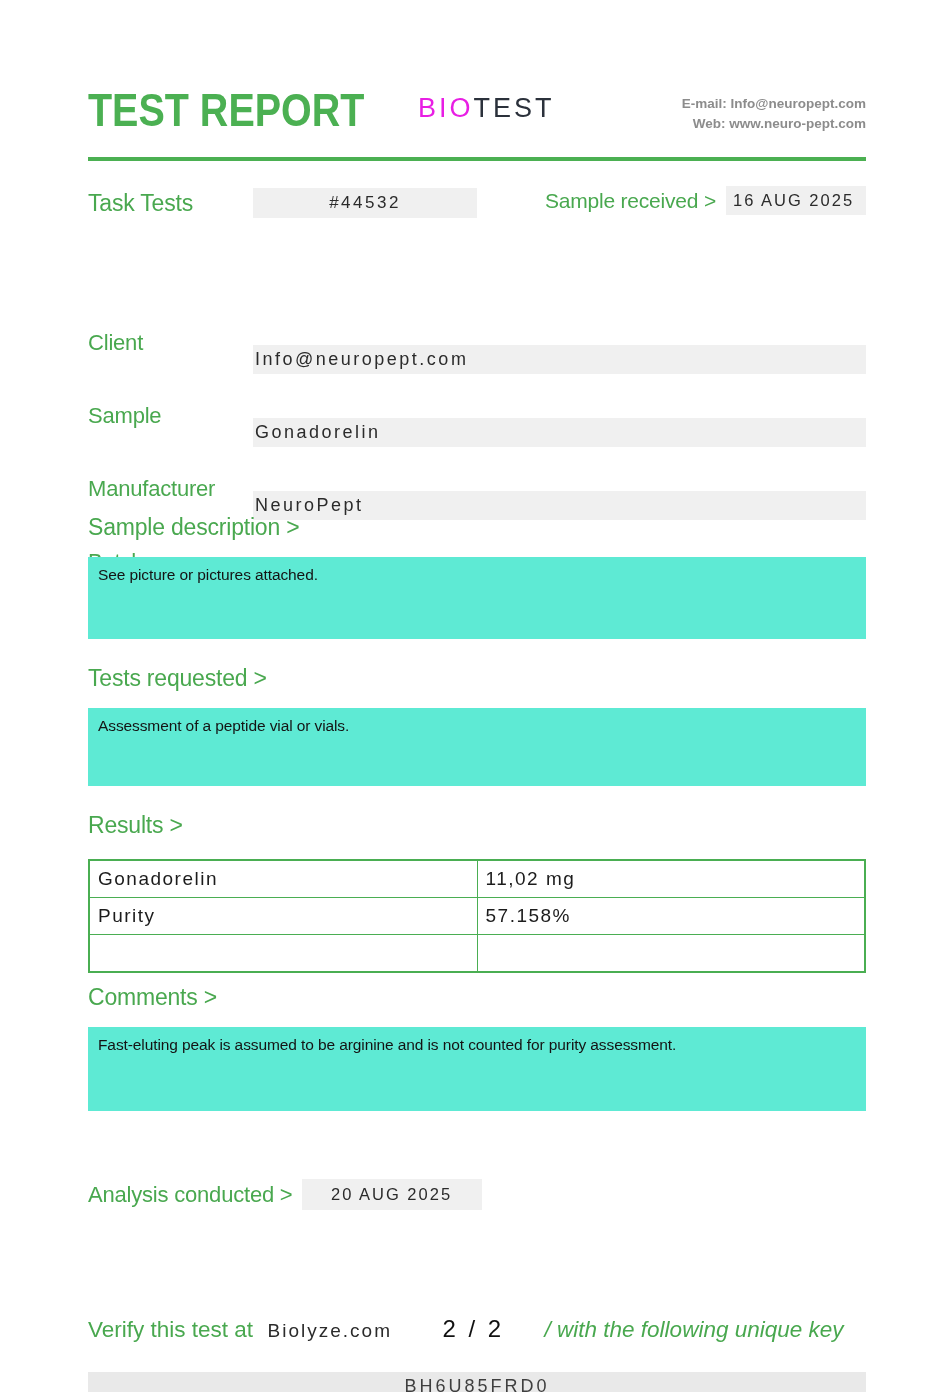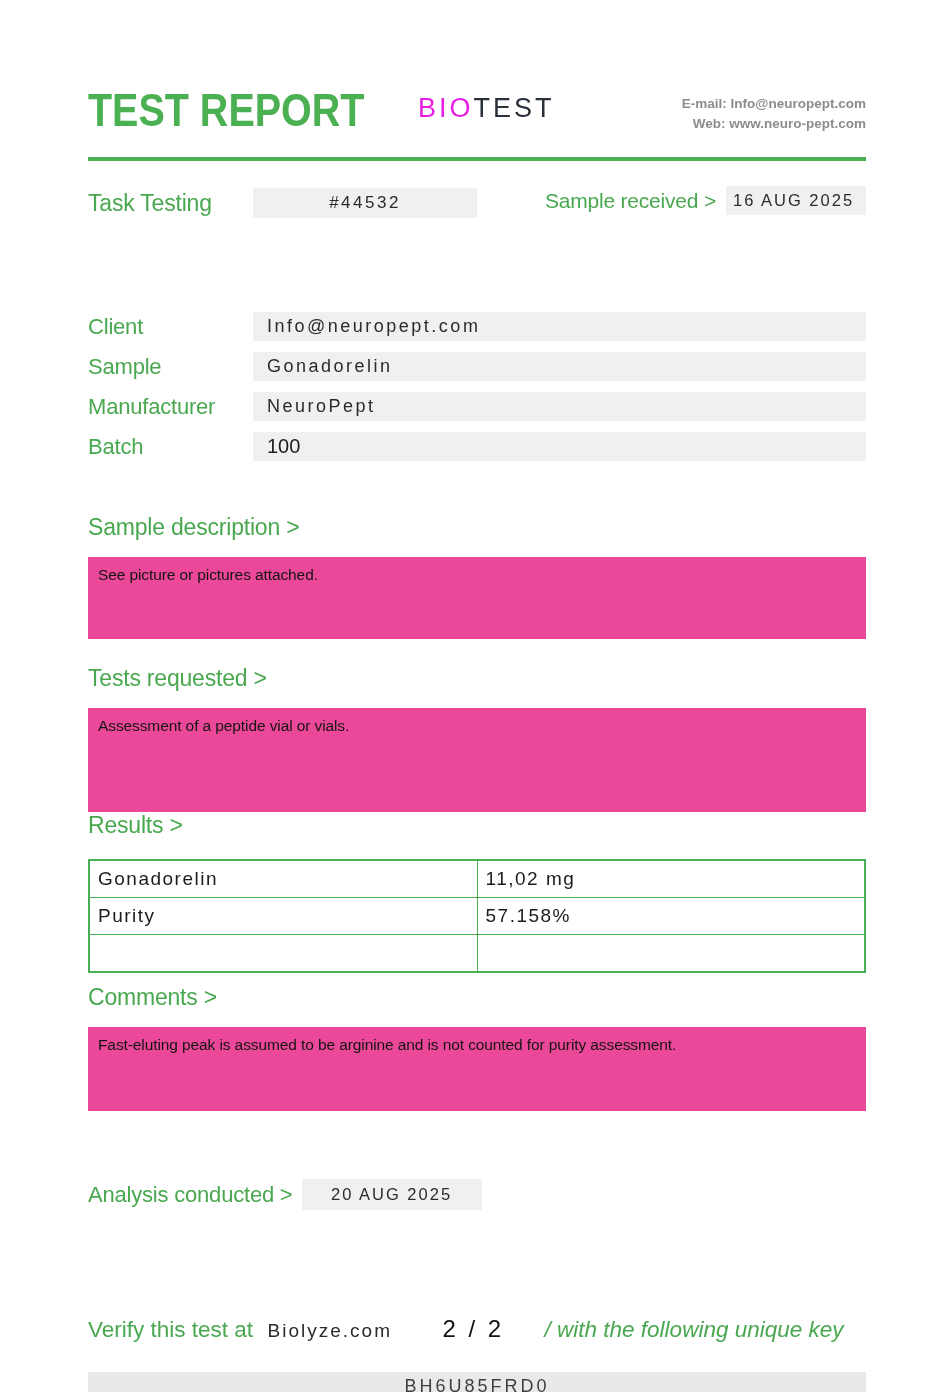--- a/index.html
+++ b/index.html
@@ -35,26 +35,26 @@
   .task-num { width:204px; text-align:center; font-size:17px; letter-spacing:2.5px; padding:5px 10px; }
   .date-row { display:flex; justify-content:flex-end; align-items:center; margin-bottom:12px; }
   .date-rows { position:absolute; right:0; top:0; }
   .date-row .glabel { font-size:21px; margin-right:10px; }
   .date-box { width:126px; font-size:16.5px; letter-spacing:2px; padding:5px 7px; white-space:nowrap; }
 
   
   .fields { position:absolute; top:308px; left:0; width:100%; }
   .frow { display:flex; align-items:center; margin-bottom:11px; }
   .frow .glabel { font-size:22px; width:165px; flex:0 0 165px; }
-  .fval { flex:1; font-size:18px; letter-spacing:2.5px; padding:4px 14px; height:21px; line-height:21px; white-space:nowrap; }
+  .fval { flex:1; font-size:18px; letter-spacing:2.5px; padding:4px 2px; height:21px; line-height:21px; white-space:nowrap;margin-top:33px; }
   .fval.plain { font-size:20px; letter-spacing:0; font-weight:500; color:#1c1c1c; }
 
   
   .shead { position:absolute; left:0; font-size:23px; }
-  .sbox { position:absolute; left:0; width:100%; box-sizing:border-box; background:#ec4899;
+  .sbox { position:absolute; left:0; width:100%; box-sizing:border-box; background:#5eead4;
           font-size:15.5px; color:#141414; padding:9px 10px; letter-spacing:-0.1px; }
 
   
   .rtable { position:absolute; top:855px; left:0; width:100%; border-collapse:collapse; table-layout:fixed; }
   .rtable td { border:1.6px solid #4aae52; height:32px; padding:2px 8px; font-size:19px;
                letter-spacing:1.5px; color:#1c1c1c; white-space:nowrap; overflow:hidden; }
   .rtable { border:2px solid #4aae52; }
 
   
   .analysis { position:absolute; top:1175px; left:0; display:flex; align-items:center; }
@@ -88,21 +88,21 @@
       <div class="contact">
         <div>E-mail: Info@neuropept.com</div>
         <div>Web: www.neuro-pept.com</div>
       </div>
     </div>
 
     <div class="rule"></div>
 
     <div class="task">
       <div class="task-left">
-        <span class="glabel">Task Testing</span>
+        <span class="glabel">Task Tests</span>
         <span class="gbox task-num">#44532</span>
       </div>
       <div class="date-rows">
         <div class="date-row">
           <span class="glabel">Sample received &gt;</span>
           <span class="gbox date-box">16 AUG 2025</span>
         </div>
       </div>
     </div>
 
@@ -122,21 +122,21 @@
       <div class="frow">
         <span class="glabel">Batch</span>
         <span class="gbox fval plain">100</span>
       </div>
     </div>
 
     <div class="shead glabel" style="top:510px;">Sample description &gt;</div>
     <div class="sbox" style="top:553px; height:82px;">See picture or pictures attached.</div>
 
     <div class="shead glabel" style="top:661px;">Tests requested &gt;</div>
-    <div class="sbox" style="top:704px; height:104px;">Assessment of a peptide vial or vials.</div>
+    <div class="sbox" style="top:704px; height:78px;">Assessment of a peptide vial or vials.</div>
 
     <div class="shead glabel" style="top:808px;">Results &gt;</div>
     <table class="rtable">
       <tbody>
         <tr>
           <td>Gonadorelin</td>
           <td>11,02 mg</td>
         </tr>
         <tr>
           <td>Purity</td>

